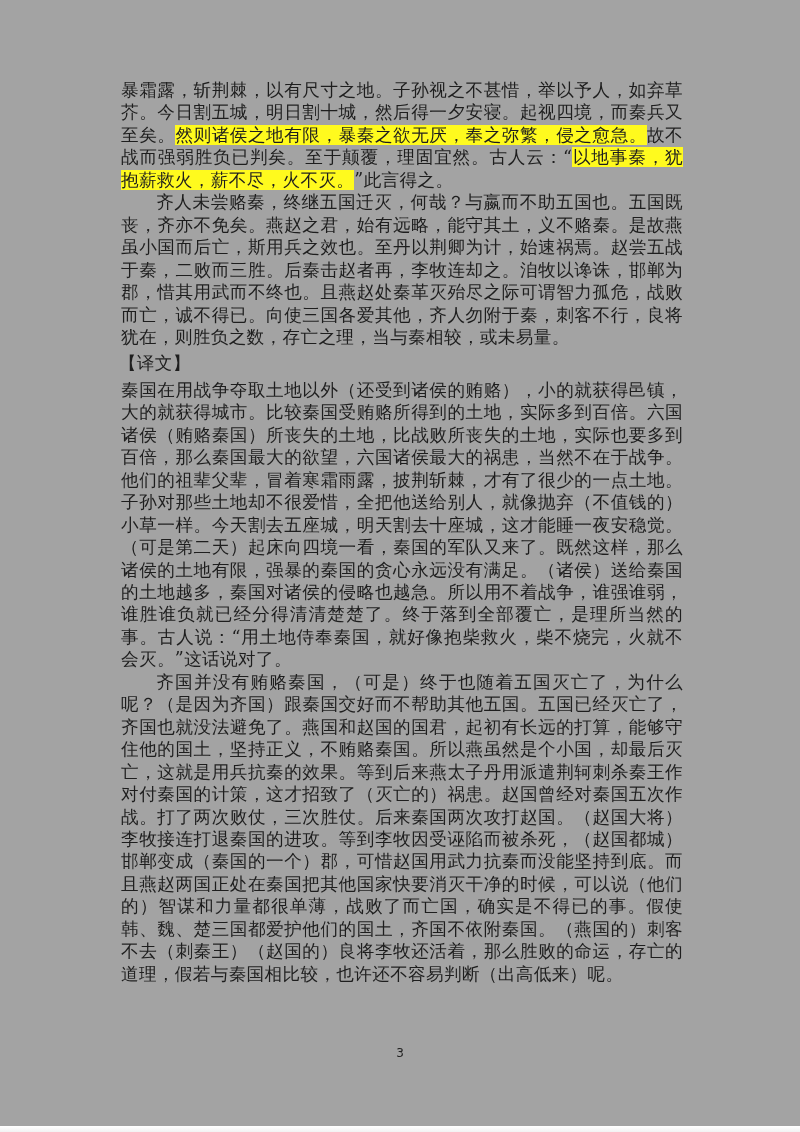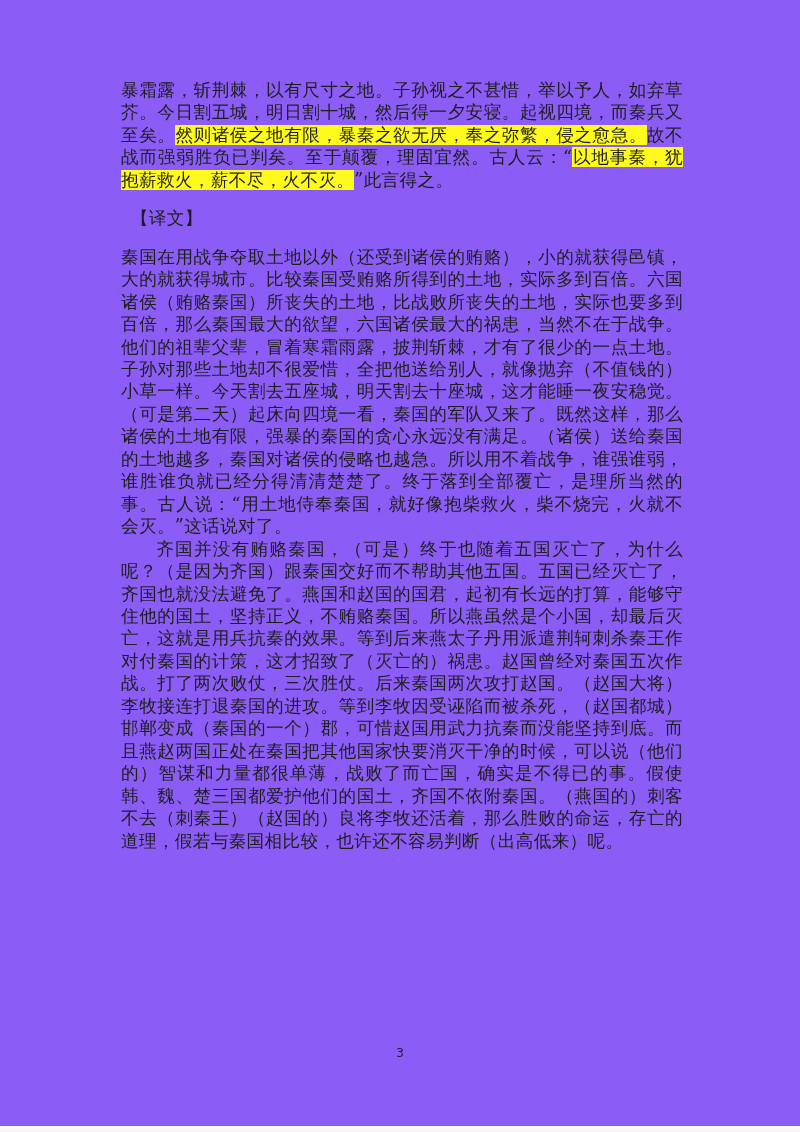--- a/index.html
+++ b/index.html
@@ -13,41 +13,41 @@
     position: relative;
     overflow: hidden;
     font-family: "DejaVu Serif", "Liberation Serif", serif;
     color: #1e1e1e;
   }
   .page {
     position: absolute;
     left: 0; top: 0;
     width: 800px;
     height: 1132px;
-    background: #8b5cf6;
+    background: #a3a3a3;
   }
   .content {
     position: absolute;
     left: 121px;
     top: 79px;
     width: 562px;
     font-size: 17.6px;
     line-height: 22.45px;
     letter-spacing: 0.35px;
     text-align: justify;
   }
   .para {
     margin: 0;
     padding: 0;
     text-indent: 2em;
     word-break: break-all;
   }
   .para.noindent { text-indent: 0; }
   .heading {
-    margin: 16px;
+    margin: 4px;
     text-indent: -0.35em;
   }
   .hl {
     background: #fffa1e;
   }
   .page-number {
     position: absolute;
     left: 0;
     width: 800px;
     top: 1046px;
@@ -64,20 +64,21 @@
   }
 </style>
 </head>
 <body>
 
 <div class="page">
   <div class="content">
 
     <p class="para noindent"><span>暴霜露，斩荆棘，以有尺寸之地。子孙视之不甚惜，举以予人，如弃草芥。今日割五城，明日割十城，然后得一夕安寝。起视四境，而秦兵又至矣。</span><span class="hl">然则诸侯之地有限，暴秦之欲无厌，奉之弥繁，侵之愈急。</span><span>故不战而强弱胜负已判矣。至于颠覆，理固宜然。古人云：“</span><span class="hl">以地事秦，犹抱薪救火，薪不尽，火不灭。</span><span>”此言得之。</span></p>
 
+    <p class="para">齐人未尝赂秦，终继五国迁灭，何哉？与嬴而不助五国也。五国既丧，齐亦不免矣。燕赵之君，始有远略，能守其土，义不赂秦。是故燕虽小国而后亡，斯用兵之效也。至丹以荆卿为计，始速祸焉。赵尝五战于秦，二败而三胜。后秦击赵者再，李牧连却之。洎牧以谗诛，邯郸为郡，惜其用武而不终也。且燕赵处秦革灭殆尽之际可谓智力孤危，战败而亡，诚不得已。向使三国各爱其他，齐人勿附于秦，刺客不行，良将犹在，则胜负之数，存亡之理，当与秦相较，或未易量。</p>
 
 
 
     <p class="heading">【译文】</p>
 
 
     <p class="para noindent">秦国在用战争夺取土地以外（还受到诸侯的贿赂），小的就获得邑镇，大的就获得城市。比较秦国受贿赂所得到的土地，实际多到百倍。六国诸侯（贿赂秦国）所丧失的土地，比战败所丧失的土地，实际也要多到百倍，那么秦国最大的欲望，六国诸侯最大的祸患，当然不在于战争。他们的祖辈父辈，冒着寒霜雨露，披荆斩棘，才有了很少的一点土地。子孙对那些土地却不很爱惜，全把他送给别人，就像抛弃（不值钱的）小草一样。今天割去五座城，明天割去十座城，这才能睡一夜安稳觉。（可是第二天）起床向四境一看，秦国的军队又来了。既然这样，那么诸侯的土地有限，强暴的秦国的贪心永远没有满足。（诸侯）送给秦国的土地越多，秦国对诸侯的侵略也越急。所以用不着战争，谁强谁弱，谁胜谁负就已经分得清清楚楚了。终于落到全部覆亡，是理所当然的事。古人说：“用土地侍奉秦国，就好像抱柴救火，柴不烧完，火就不会灭。”这话说对了。</p>
 
     <p class="para">齐国并没有贿赂秦国，（可是）终于也随着五国灭亡了，为什么呢？（是因为齐国）跟秦国交好而不帮助其他五国。五国已经灭亡了，齐国也就没法避免了。燕国和赵国的国君，起初有长远的打算，能够守住他的国土，坚持正义，不贿赂秦国。所以燕虽然是个小国，却最后灭亡，这就是用兵抗秦的效果。等到后来燕太子丹用派遣荆轲刺杀秦王作对付秦国的计策，这才招致了（灭亡的）祸患。赵国曾经对秦国五次作战。打了两次败仗，三次胜仗。后来秦国两次攻打赵国。（赵国大将）李牧接连打退秦国的进攻。等到李牧因受诬陷而被杀死，（赵国都城）邯郸变成（秦国的一个）郡，可惜赵国用武力抗秦而没能坚持到底。而且燕赵两国正处在秦国把其他国家快要消灭干净的时候，可以说（他们的）智谋和力量都很单薄，战败了而亡国，确实是不得已的事。假使韩、魏、楚三国都爱护他们的国土，齐国不依附秦国。（燕国的）刺客不去（刺秦王）（赵国的）良将李牧还活着，那么胜败的命运，存亡的道理，假若与秦国相比较，也许还不容易判断（出高低来）呢。</p>
 

